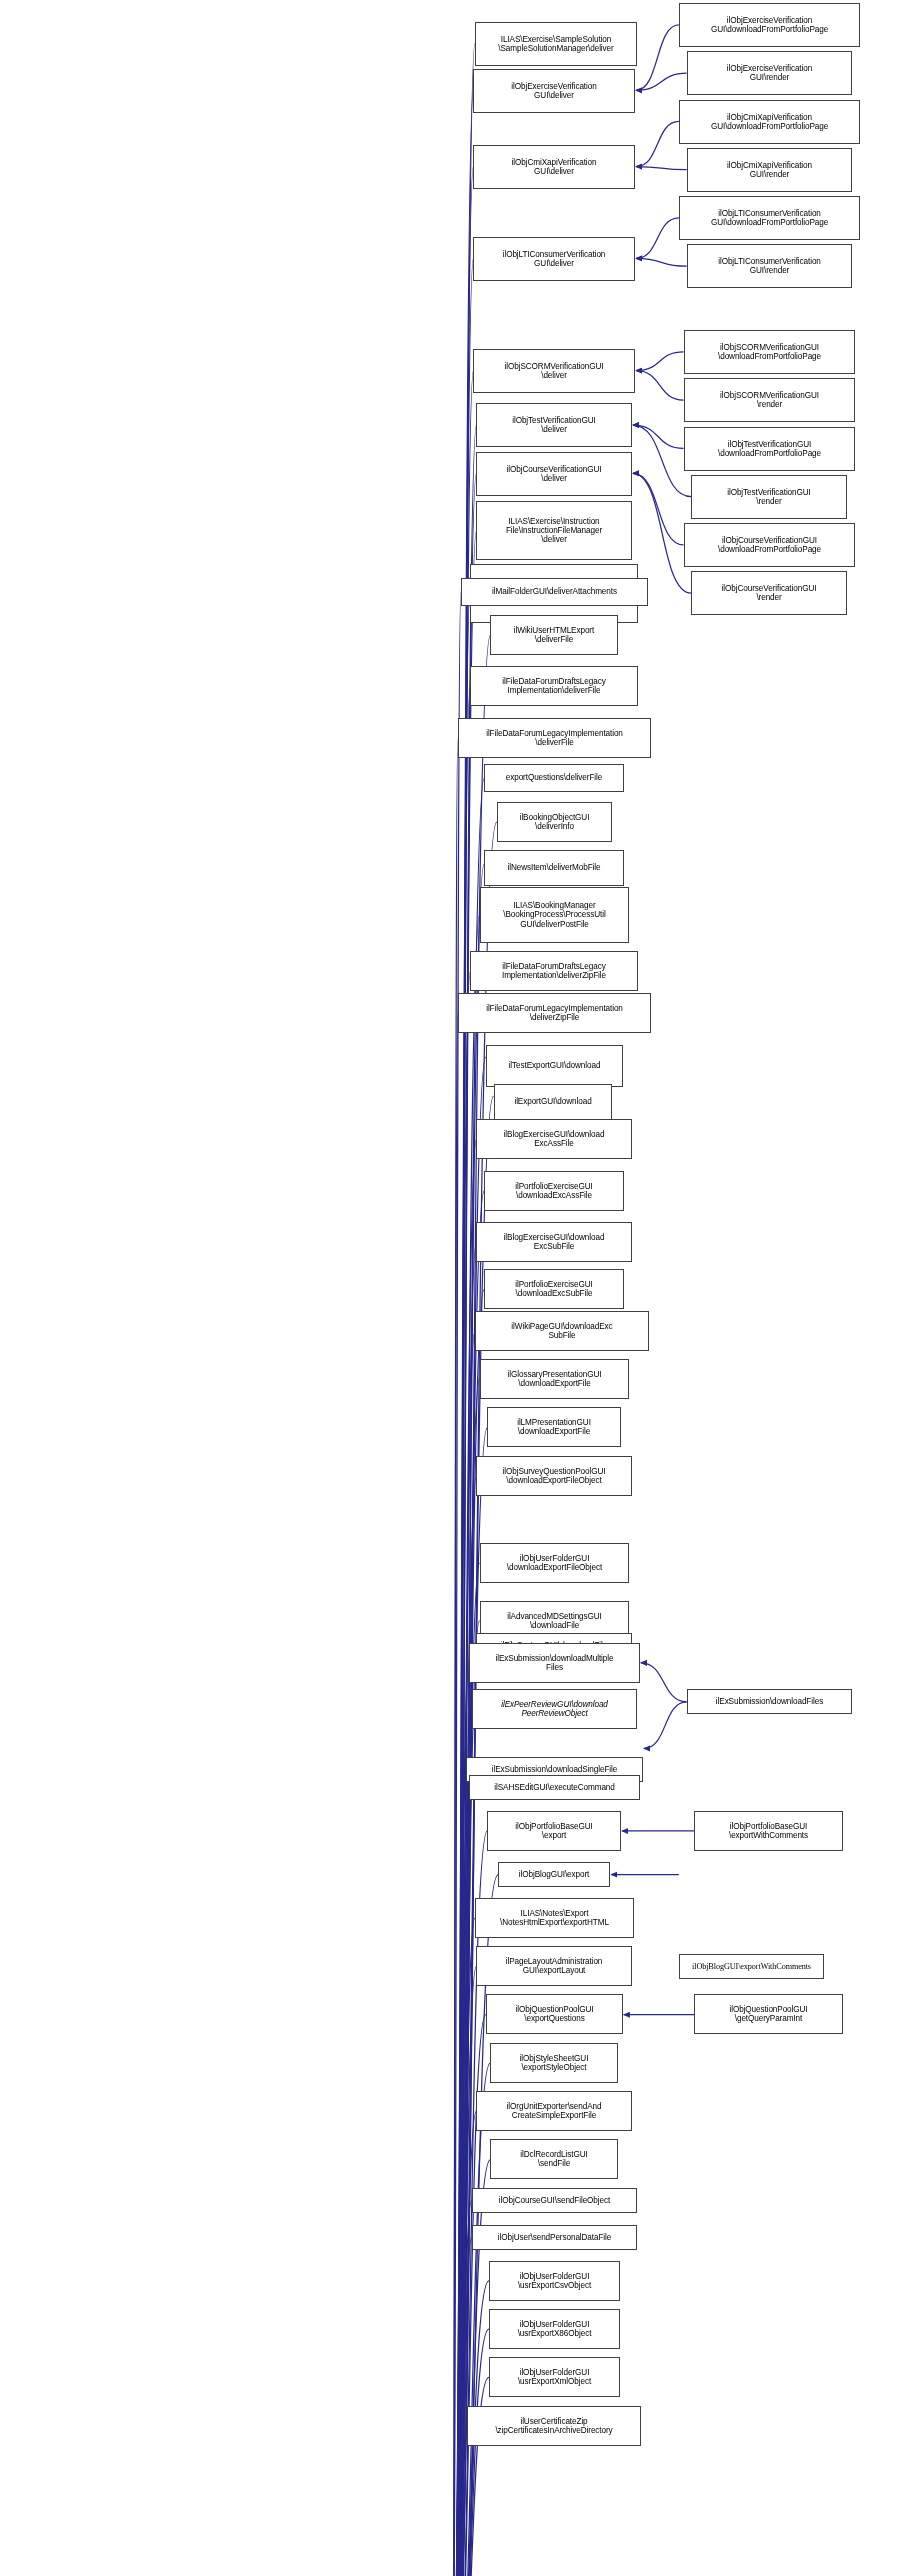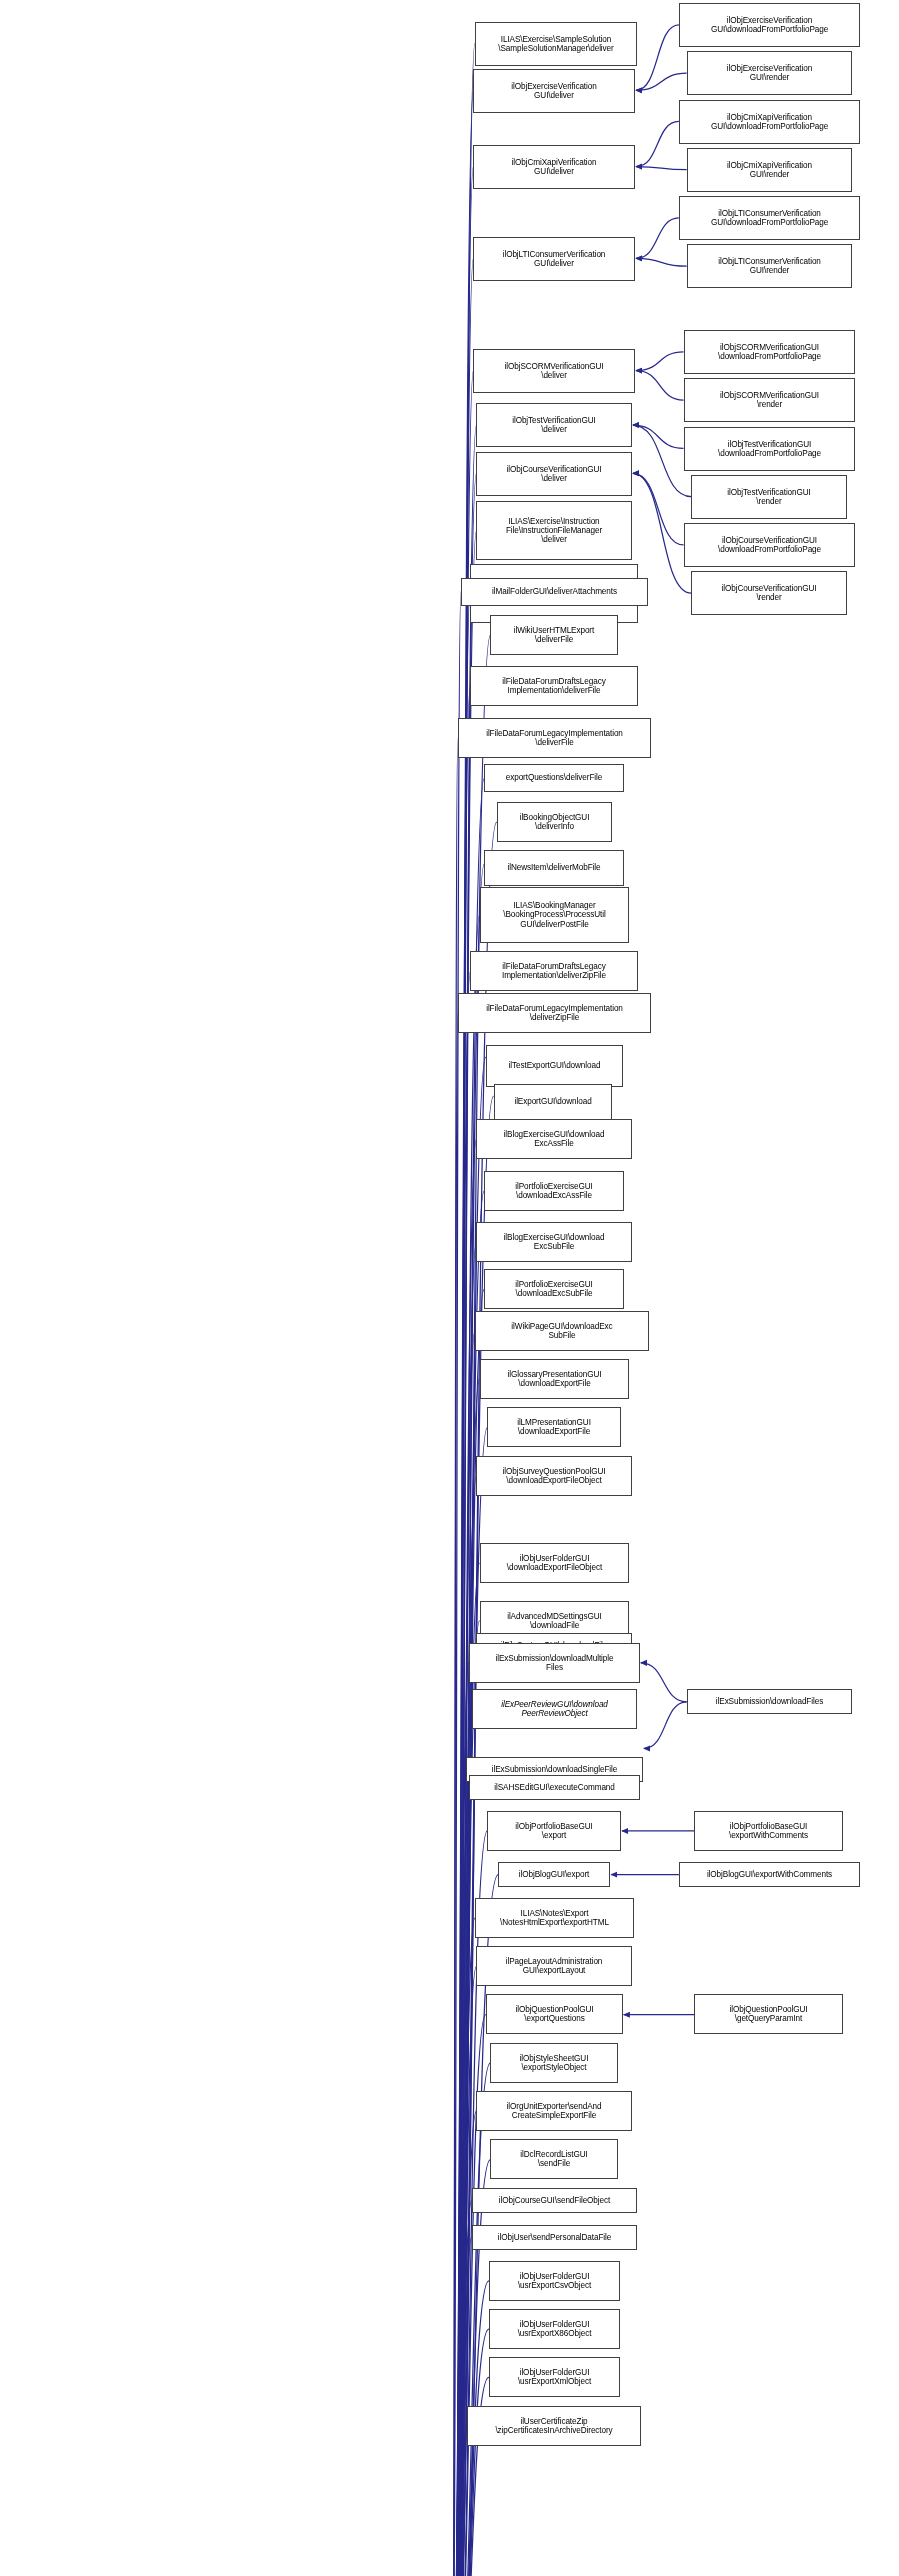--- a/index.html
+++ b/index.html
@@ -218,17 +218,17 @@
 \downloadFromPortfolioPage</div>
     <div class="node" style="left: 691px; top: 475px; width: 156px; height: 44px;">ilObjTestVerificationGUI
 \render</div>
     <div class="node" style="left: 684px; top: 523px; width: 171px; height: 44px;">ilObjCourseVerificationGUI
 \downloadFromPortfolioPage</div>
     <div class="node" style="left: 691px; top: 571px; width: 156px; height: 44px;">ilObjCourseVerificationGUI
 \render</div>
     <div class="node" style="left: 687px; top: 1689px; width: 165px; height: 25px;">ilExSubmission\downloadFiles</div>
     <div class="node" style="left: 694px; top: 1811px; width: 149px; height: 40px;">ilObjPortfolioBaseGUI
 \exportWithComments</div>
-    <div class="node" style="left: 679px; top: 1862px; width: 181px; height: 25px;">ilObjBlogGUI\exportWithComments</div>
+    <div class="node" style="left: 679px; top: 1954px; width: 145px; height: 25px; font-family: Liberation Serif, serif;">ilObjBlogGUI\exportWithComments</div>
     <div class="node" style="left: 694px; top: 1994px; width: 149px; height: 40px;">ilObjQuestionPoolGUI
 \getQueryParamInt</div>
   </div>
 
 
 </body></html>

